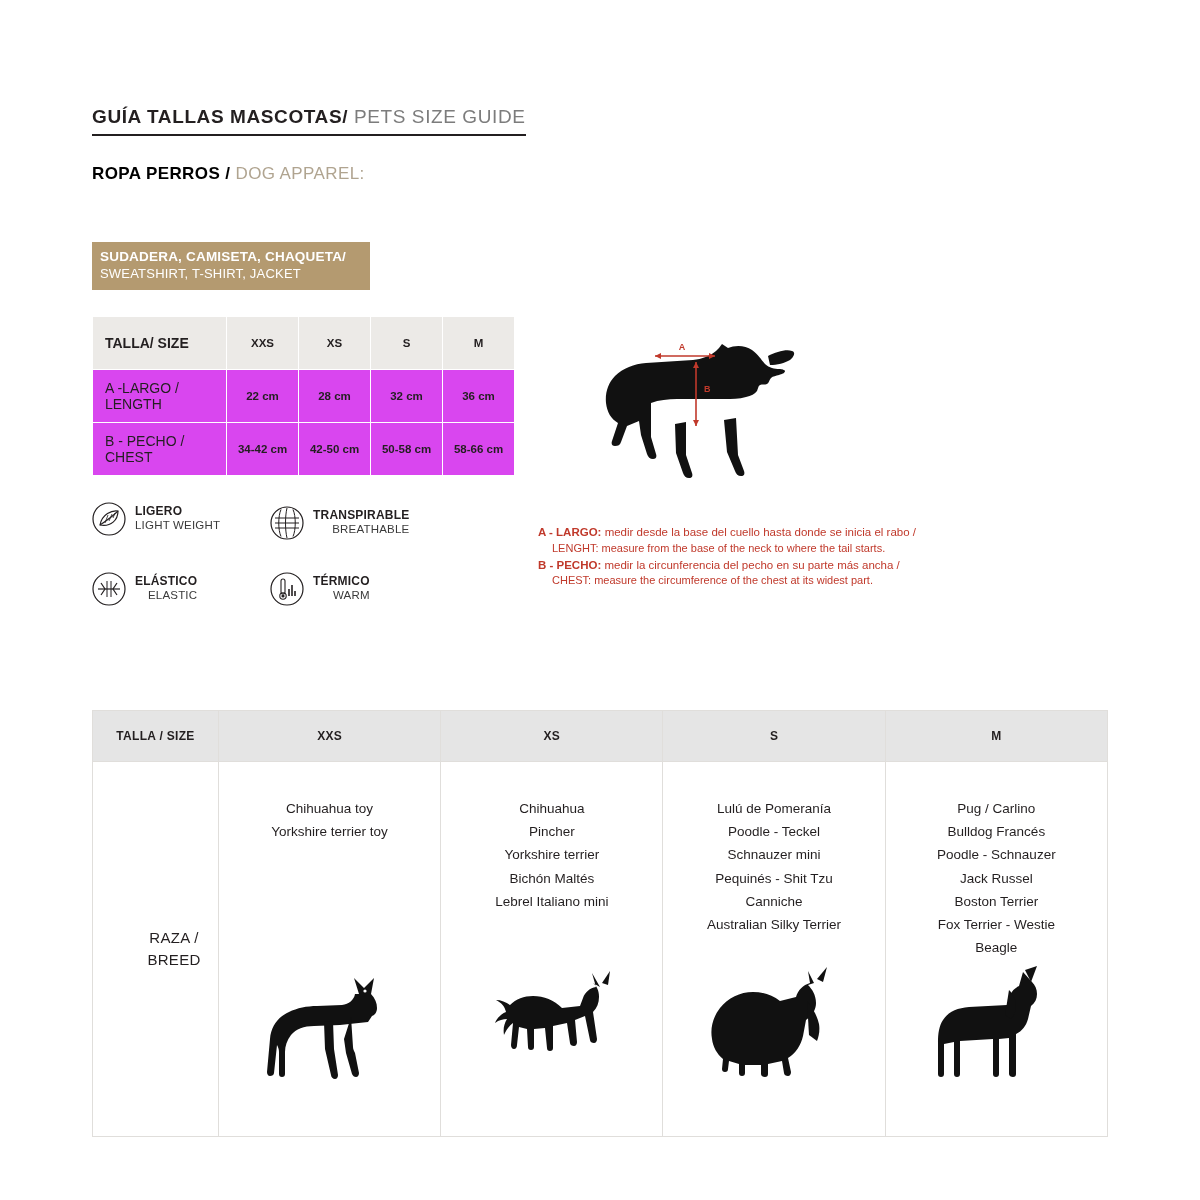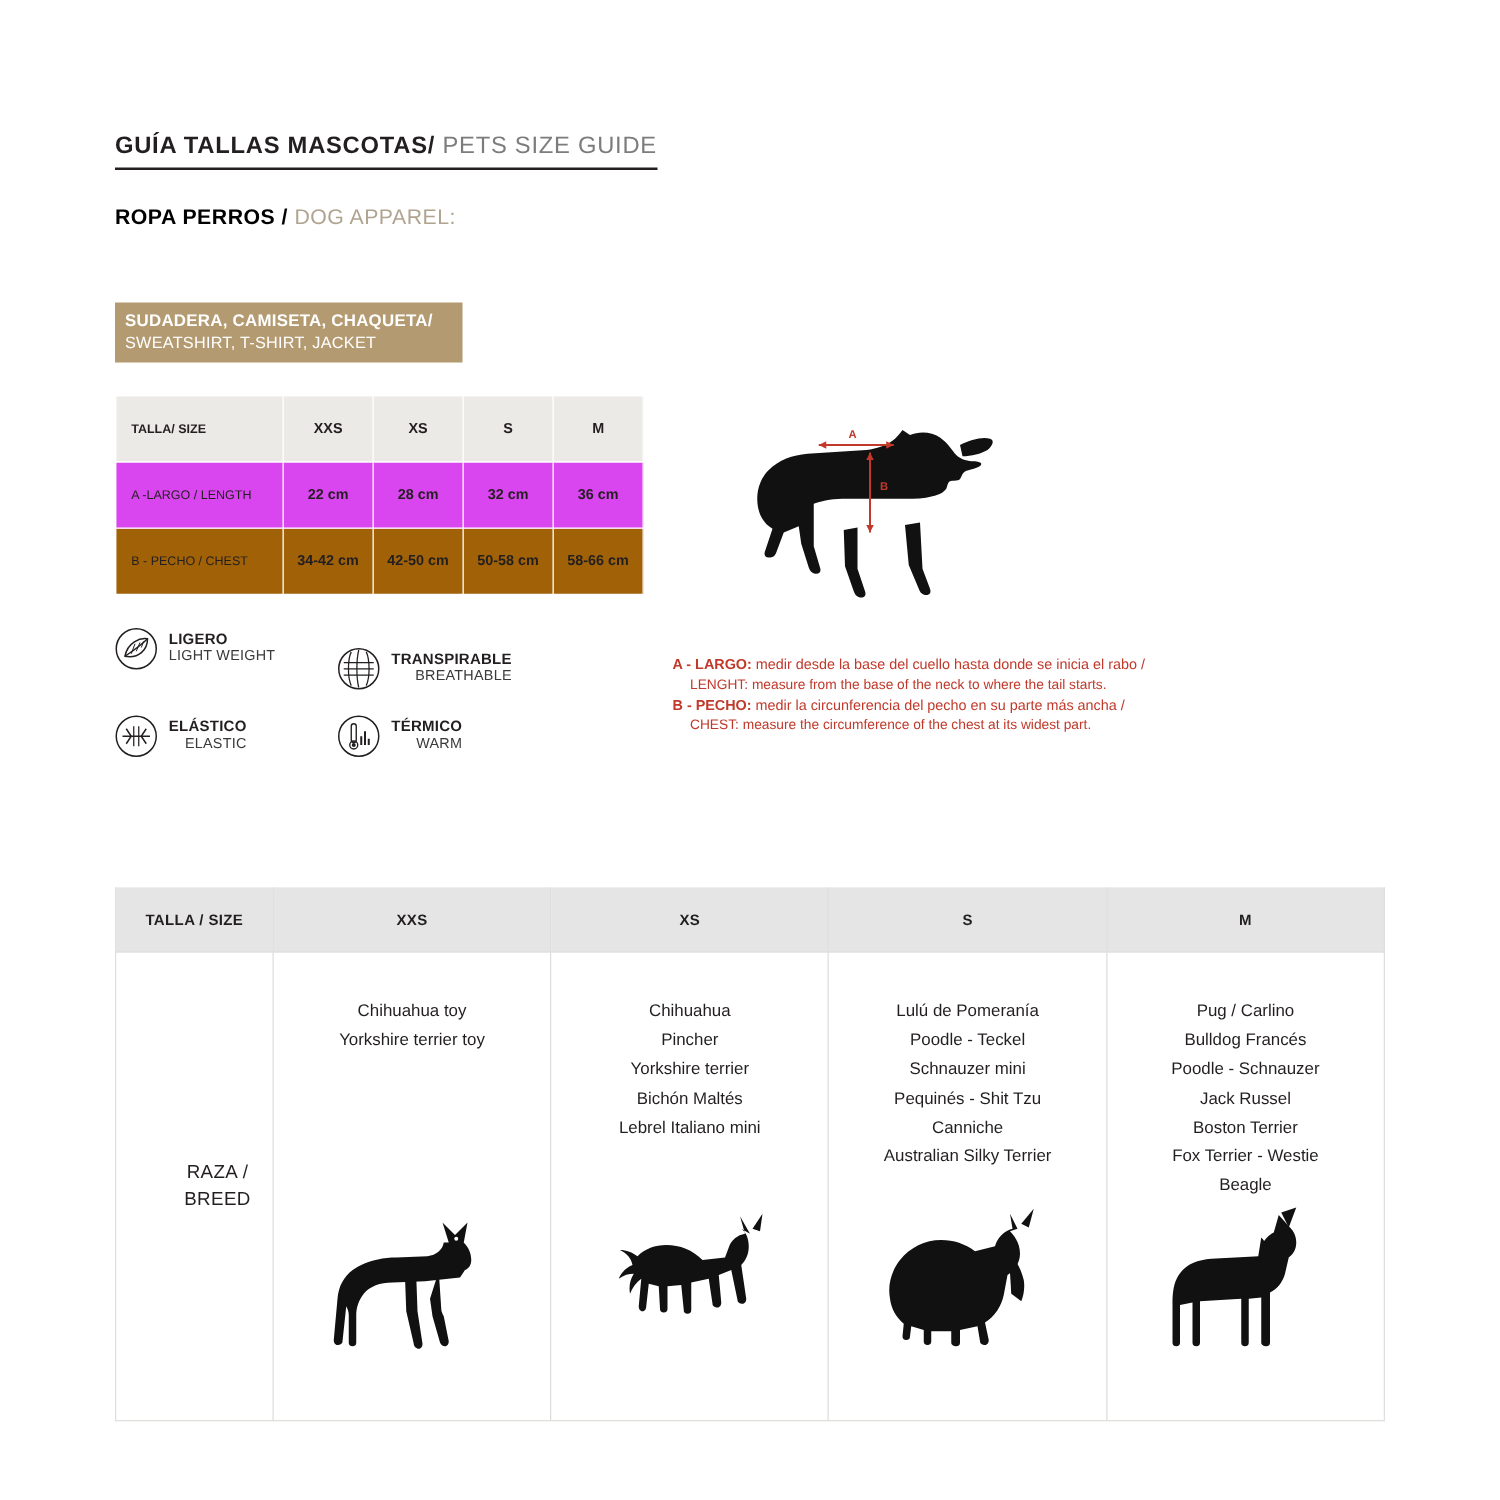--- a/index.html
+++ b/index.html
@@ -45,34 +45,34 @@
     font-size:12px;
   }
   .meas td{
     border:1px solid #ffffff;
     text-align:center;
     vertical-align:middle;
     height:50px;
   }
   .meas .hdr td{background:#eceae7;font-weight:bold;font-size:12px;}
   .meas .r1 td{background:#d946ef;}
-  .meas .r2 td{background:#a16207;}
-  .meas td.lbl{width:120px;text-align:left;padding-left:12px;font-size:10px;}
+  .meas .r2 td{background:#d946ef;}
+  .meas td.lbl{width:120px;text-align:left;padding-left:12px;font-size:14px;}
   .meas td.val{width:69px;font-weight:bold;font-size:11.5px;}
   .meas .hdr td.lbl{font-weight:bold;}
 
   
   .features{position:absolute;left:92px;top:478px;width:420px;}
   .feat{position:absolute;display:flex;align-items:center;}
   .feat .ic{width:34px;height:34px;margin-right:9px;flex:0 0 34px;}
   .feat .tx{line-height:1.15;}
   .feat .tx .es{display:block;font-size:12px;font-weight:bold;letter-spacing:.2px;}
   .feat .tx .en{display:block;font-size:11.5px;color:#3a3a3a;letter-spacing:.2px;text-align:right;}
   #feat0{left:0;top:0;}
-  #feat1{left:178px;top:16px;}
+  #feat1{left:178px;top:4px;}
   #feat2{left:0;top:70px;}
   #feat3{left:178px;top:70px;}
 
   
   .diagram{position:absolute;left:540px;top:310px;width:330px;height:150px;}
 
   
   .legend{position:absolute;left:538px;top:500px;width:520px;color:#c0392b;line-height:1.45;}
   .legend .ln{font-size:11.5px;}
   .legend .ln b{font-weight:bold;}

